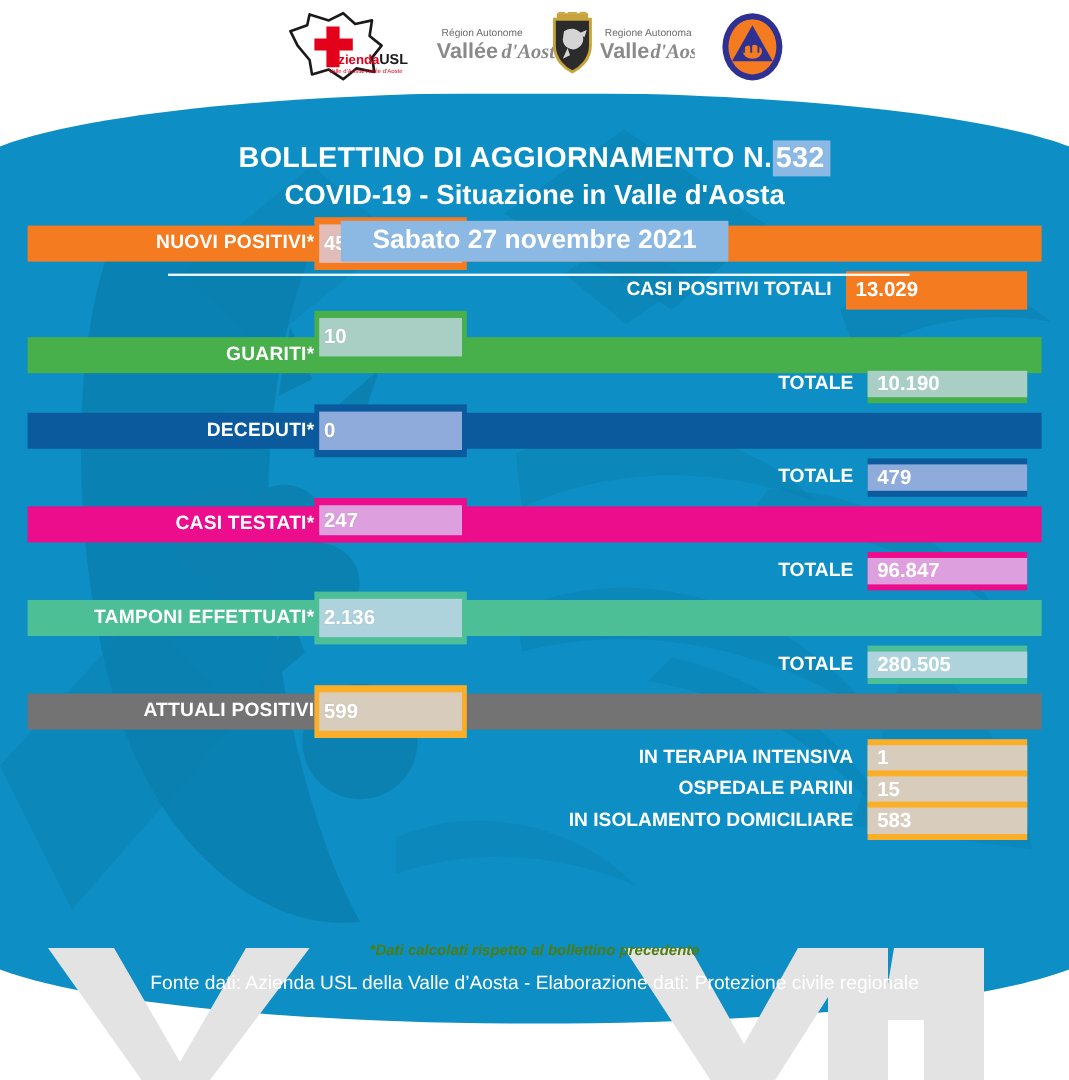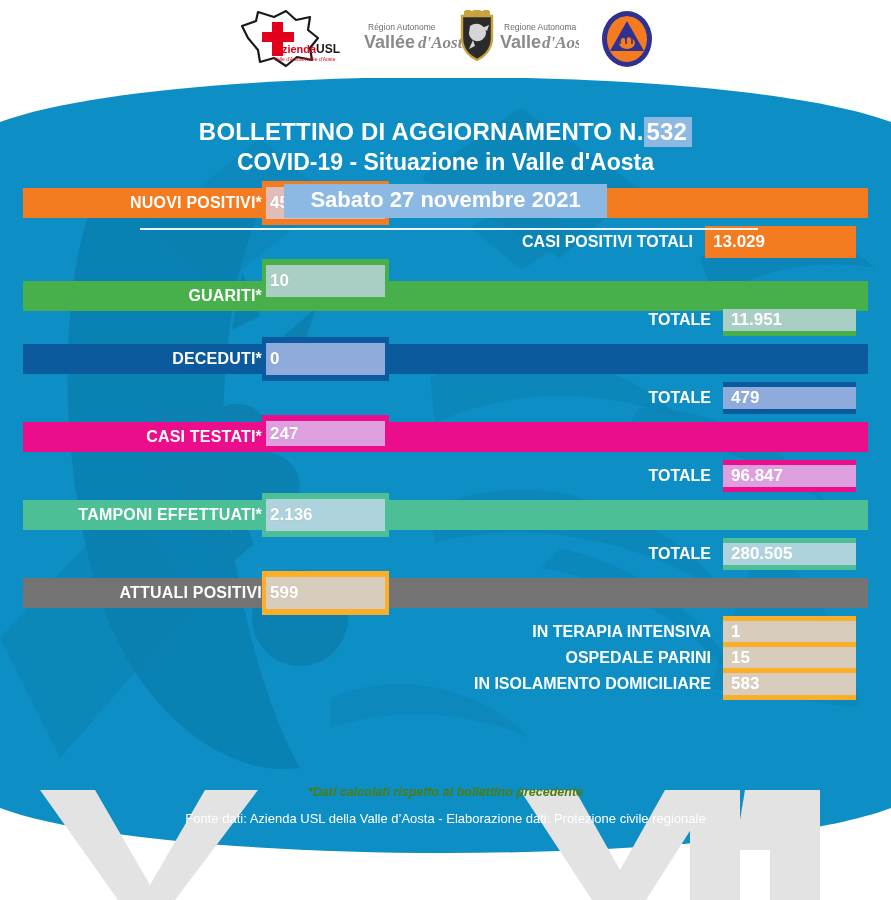--- a/index.html
+++ b/index.html
@@ -177,21 +177,21 @@
     z-index: 5;
   }
   .footer-note {
     color: #4d7c0f;
     font-size: 12.5px;
     font-style: italic;
     font-weight: bold;
   }
   .footer-src {
     color: #ffffff;
-    font-size: 13px;
+    font-size: 16px;
     margin-top: 12px;
   }
 </style>
 </head>
 <body>
 
 <div id="page">
 
   <div class="logo-strip">
 
@@ -308,21 +308,21 @@
           </div>
           <div class="value-chip" style="left: 262px; top: 7px; width: 127px; height: 44px;">
             <div class="outer" style="background: rgb(71, 176, 75);"></div>
             <div class="inner" style="background: rgb(169, 207, 196);"></div>
             <div class="num">10</div>
           </div>
           <div class="sub-bar" style="top: 52px; right: 35px; width: 133px;">
             <div class="outer" style="background: rgb(71, 176, 75);"></div>
             <div class="inner" style="background: rgb(169, 207, 196);"></div>
             <div class="sub-label">TOTALE</div>
-            <div class="sub-num">11.951</div>
+            <div class="sub-num">10.190</div>
           </div>
         </div>
         <div class="row-group" style="top: 252px;">
           <div class="main-bar" style="top: 14px; background: rgb(11, 90, 158);">
             <div class="main-label">DECEDUTI*</div>
           </div>
           <div class="value-chip" style="left: 262px; top: 7px; width: 127px; height: 44px;">
             <div class="outer" style="background: rgb(11, 90, 158);"></div>
             <div class="inner" style="background: rgb(143, 171, 219);"></div>
             <div class="num">0</div>

